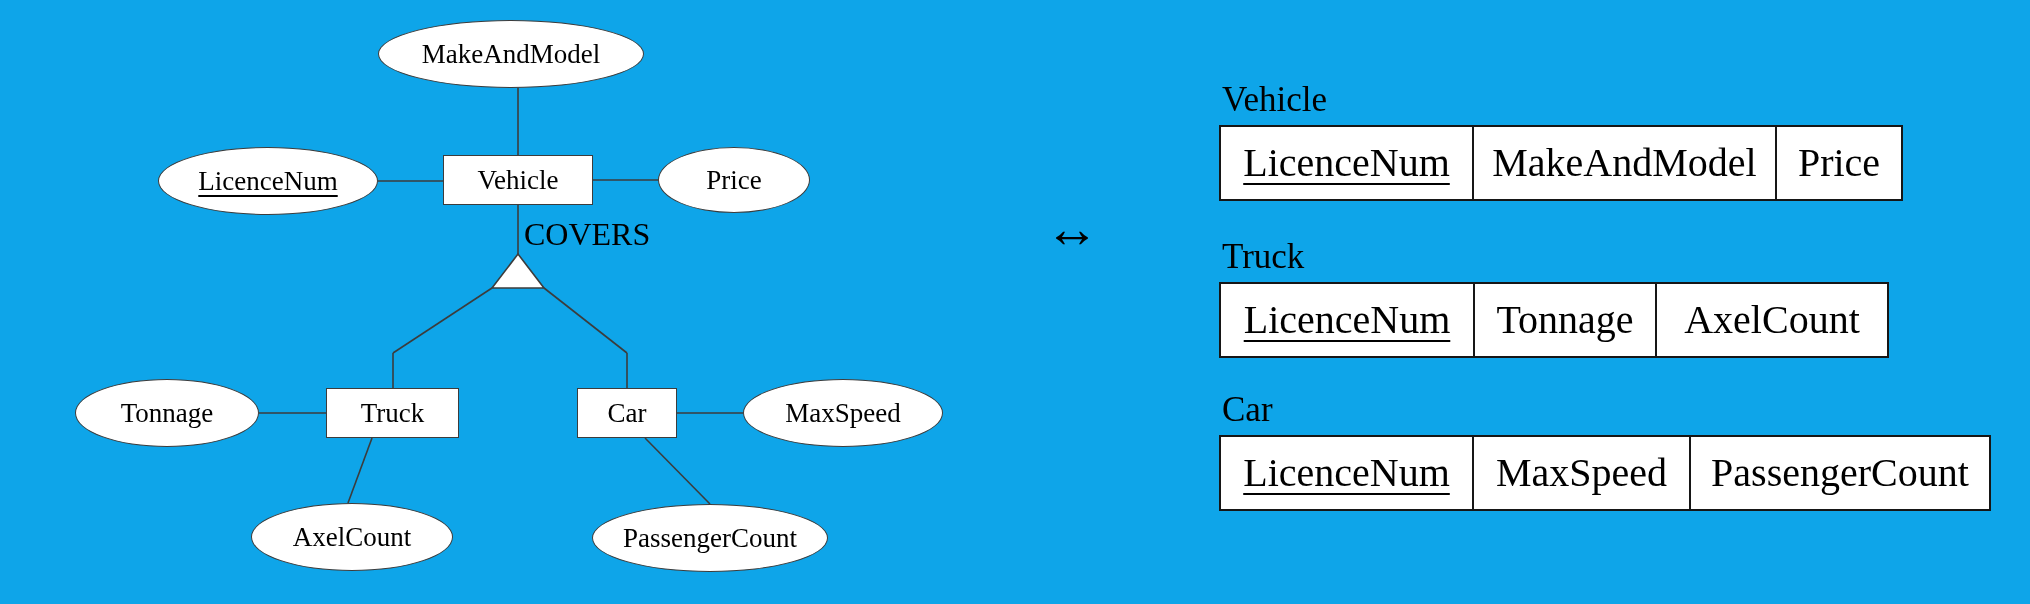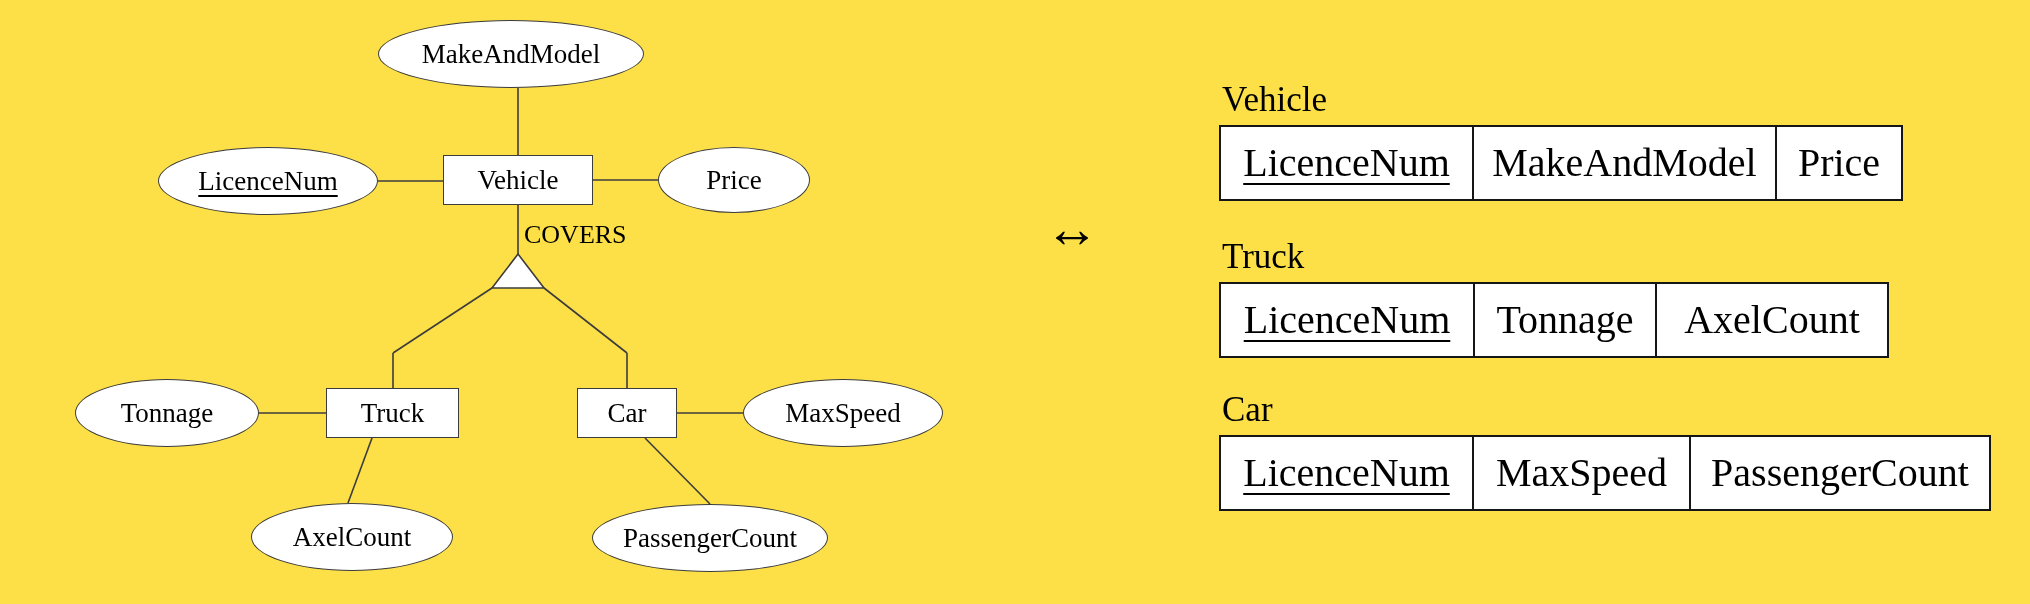--- a/index.html
+++ b/index.html
@@ -1,32 +1,32 @@
 <!DOCTYPE html>
 <html><head>
 <meta charset="utf-8">
 <style>
   html,body{margin:0;padding:0;background:#ffffff;}
   body{width:2030px;height:604px;overflow:hidden;
        font-family:"Liberation Serif","DejaVu Serif",serif;color:#000;}
-  .stage{position:relative;width:2030px;height:604px;background:#fde047;}
+  .stage{position:relative;width:2030px;height:604px;background:#0ea5e9;}
 
   
   .er-lines{position:absolute;left:0;top:0;}
   .er-lines line{stroke:#3c3c3c;stroke-width:1.6;}
   .er-lines polygon{fill:#ffffff;stroke:#3c3c3c;stroke-width:1.6;}
 
   .ell{position:absolute;border:1.6px solid #3c3c3c;border-radius:50%;
        display:flex;align-items:center;justify-content:center;
        font-size:27px;line-height:1;background:#fff;box-sizing:border-box;}
   .ent{position:absolute;border:1.6px solid #3c3c3c;background:#fff;
        display:flex;align-items:center;justify-content:center;
        font-size:27px;line-height:1;box-sizing:border-box;}
   .key-text{text-decoration:underline;text-decoration-thickness:1.5px;text-underline-offset:5px;}
-  .isa-label{position:absolute;font-size:26px;line-height:27px;white-space:nowrap;}
+  .isa-label{position:absolute;font-size:32px;line-height:27px;white-space:nowrap;}
 
   
   .equiv{position:absolute;font-size:54px;line-height:60px;
          font-family:"Liberation Serif","DejaVu Serif","DejaVu Sans",serif;}
 
   
   .schema{position:absolute;}
   .schema-name{font-size:35px;line-height:35px;margin:0 0 8px 3px;white-space:nowrap;}
   .schema-row{display:flex;border:2px solid #161616;box-sizing:border-box;height:76px;background:#fff;}
   .cell{display:flex;align-items:center;justify-content:center;

